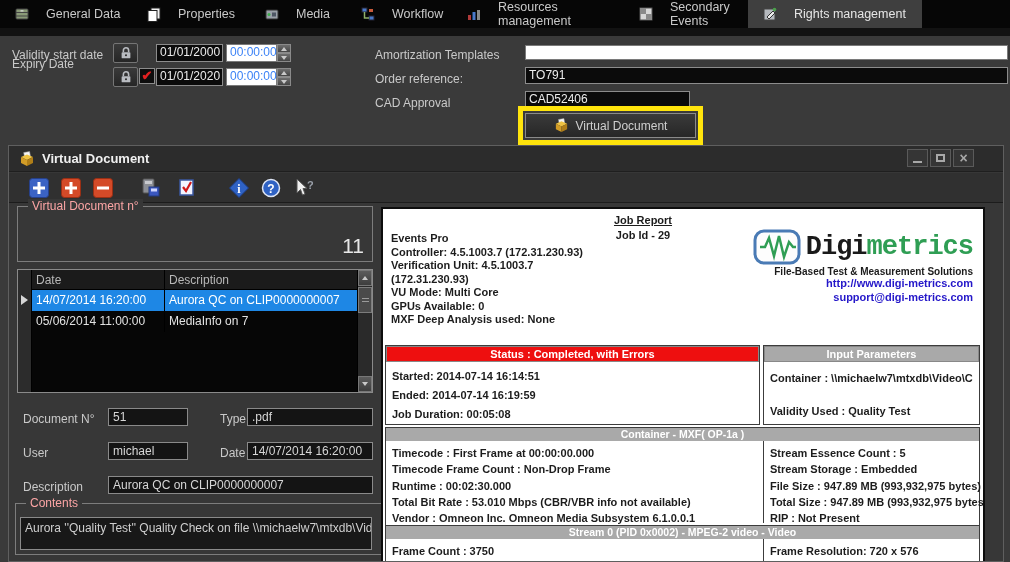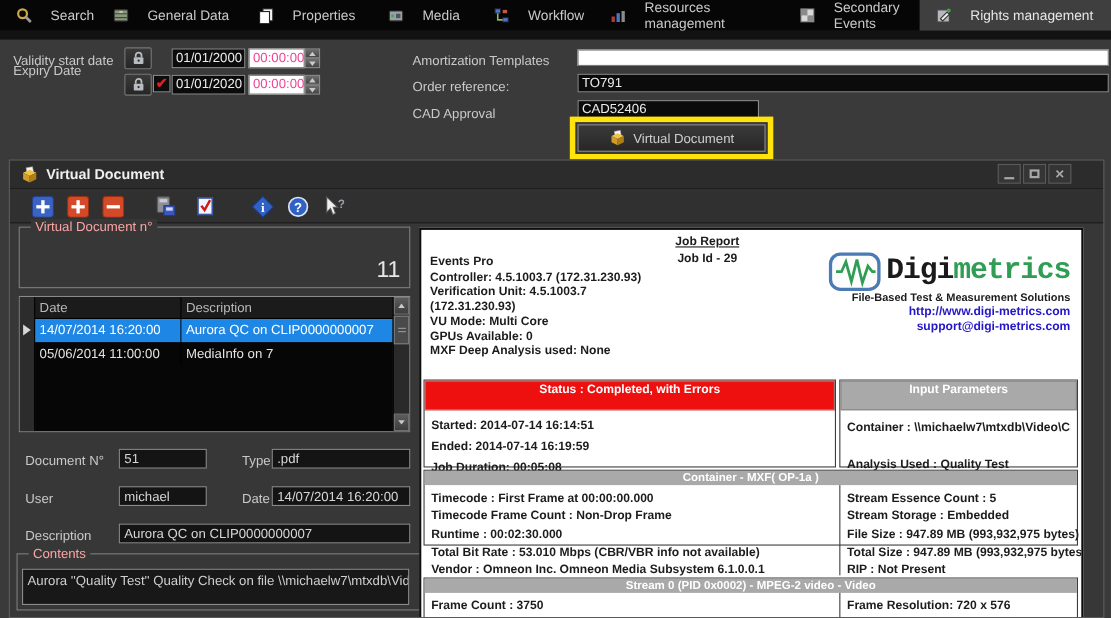--- a/index.html
+++ b/index.html
@@ -17,21 +17,21 @@
   .tab svg { flex:0 0 auto; }
 
   
   .flabel { position:absolute; color:#c9c9c9; font-size:12px; white-space:nowrap; }
   .lockbtn { position:absolute; width:25px; height:20px; background:linear-gradient(#3a3a3a,#262626);
     border:1px solid #757575; border-radius:2px; display:flex; align-items:center; justify-content:center; }
   .chk { position:absolute; width:16px; height:16px; background:#0d0d0d; border:1px solid #8c8c8c;
     color:#e02020; font-size:13px; font-weight:bold; line-height:13px; text-align:center; }
   .darkfield { position:absolute; background:#0b0b0b; border:1px solid #8c8c8c; color:#ececec;
     font-size:12px; padding:0 3px; line-height:15px; font-family:"Liberation Sans",sans-serif; }
-  .whitefield { position:absolute; background:#ffffff; border:1px solid #7a7a7a; color:#ec4899;
+  .whitefield { position:absolute; background:#ffffff; border:1px solid #7a7a7a; color:#3b82f6;
     font-size:12px; padding:0 3px; line-height:15px; }
   .spinner { position:absolute; width:14px; height:18px; display:flex; flex-direction:column; }
   .spin-btn { flex:1; background:linear-gradient(#6e6e6e,#454545); border:1px solid #8a8a8a;
     display:flex; align-items:center; justify-content:center; }
   .tri-up { width:0; height:0; border-left:3px solid transparent; border-right:3px solid transparent;
     border-bottom:4px solid #c9c9c9; }
   .tri-down { width:0; height:0; border-left:3px solid transparent; border-right:3px solid transparent;
     border-top:4px solid #c9c9c9; }
 
   .hilite { position:absolute; left:518px; top:106px; width:185px; height:39px;
@@ -109,57 +109,50 @@
   .sysinfo { position:absolute; left:8px; top:23px; }
   .sysinfo .rline { line-height:13.5px; white-space:nowrap; }
   .logoblk { position:absolute; right:10px; top:20px; width:250px; text-align:right; }
   .logorow { display:flex; align-items:center; justify-content:flex-end; gap:5px;font-family:Liberation Mono, monospace; }
   .brand { font-size:27px; letter-spacing:-1px; line-height:27px; }
   .brand .b1 { color:#1a1a1a; } .brand .b2 { color:#2f9e54; }
   .tagline { font-size:10px; margin-top:1px; }
   .rlink { font-size:11px; color:#2417c9; line-height:13.5px; }
 
   .rbox { position:absolute; border:1px solid #3c3c3c; background:#fff; }
-  .rbox-hdr { height:27px; color:#fff; text-align:center; line-height:15px; font-size:11px;
+  .rbox-hdr { height:16px; color:#fff; text-align:center; line-height:15px; font-size:11px;
     border:1px solid #888; }
   .hdr-red { background:#ee0f0f; }
   .hdr-gray { background:#a9a9a9; }
   .statusbox { left:2px; top:136px; width:375px; height:80px; }
   .inputbox { left:380px; top:136px; width:217px; height:80px; }
   .sbody { padding:8px 6px 0; }
   .sbody .sline { margin-bottom:7px; white-space:nowrap; }
   .ibody { padding:10px 6px 0; }
   .ibody .iline { margin-bottom:21px; white-space:nowrap; overflow:hidden; }
 
   .rsection { position:absolute; left:2px; width:595px; border:1px solid #3c3c3c; }
-  .sec-container { top:218px; height:69px; }
+  .sec-container { top:218px; height:112px; }
   .sec-stream { top:316px; height:46px; }
   .rsec-hdr { height:13px; background:#a9a9a9; color:#fff; text-align:center; font-size:10.5px;
     line-height:13px; }
   .rcols { position:relative; }
   .ccol { position:absolute; top:0; padding:4px 0 0 6px; }
   .ccol-l { left:0; width:377px; }
   .ccol-r { left:378px; width:215px; }
   .ccol .cline { line-height:16.3px; white-space:nowrap; }
   .colsep { position:absolute; left:377px; top:0; bottom:0; width:1px; background:#3c3c3c; }
   .sec-container .rcols { height:82px; } .sec-stream .rcols { height:32px; }
 </style>
 </head>
 <body>
 
 <div class="screen">
 
   <div class="tabbar">
-    <div class="tab" style="width:88px">
-      <svg width="16" height="16" viewBox="0 0 16 16">
-          <circle cx="6.5" cy="6.5" r="4" fill="none" stroke="#caa84a" stroke-width="2"></circle>
-          <line x1="9.5" y1="9.5" x2="14" y2="14" stroke="#9a9a9a" stroke-width="2.5"></line>
-        </svg>
-      <span>Search</span>
-    </div>
     <div class="tab" style="width:132px">
       <svg width="16" height="16" viewBox="0 0 16 16">
           <rect x="2" y="3" width="12" height="10" rx="1" fill="#8a9a78" stroke="#444"></rect>
           <line x1="2" y1="6.5" x2="14" y2="6.5" stroke="#444"></line>
           <line x1="2" y1="10" x2="14" y2="10" stroke="#444"></line>
           <rect x="6.5" y="4.3" width="3" height="1.2" fill="#ddd"></rect>
         </svg>
       <span>General Data</span>
     </div>
     <div class="tab" style="width:118px">
@@ -422,21 +415,21 @@
             <div class="sline">Started: 2014-07-14 16:14:51</div>
             <div class="sline">Ended: 2014-07-14 16:19:59</div>
             <div class="sline">Job Duration: 00:05:08</div>
           </div>
       </div>
 
       <div class="rbox inputbox">
         <div class="rbox-hdr hdr-gray">Input Parameters</div>
         <div class="ibody">
             <div class="iline">Container : \\michaelw7\mtxdb\Video\CLIP0000000007.MXF</div>
-            <div class="iline">Analysis Used : Quality Test</div>
+            <div class="iline">Validity Used : Quality Test</div>
           </div>
       </div>
 
       <div class="rsection sec-container">
         <div class="rsec-hdr">Container - MXF( OP-1a )</div>
         <div class="rcols">
           <div class="ccol ccol-l">
               <div class="cline">Timecode : First Frame at 00:00:00.000</div>
               <div class="cline">Timecode Frame Count : Non-Drop Frame</div>
               <div class="cline">Runtime : 00:02:30.000</div>

